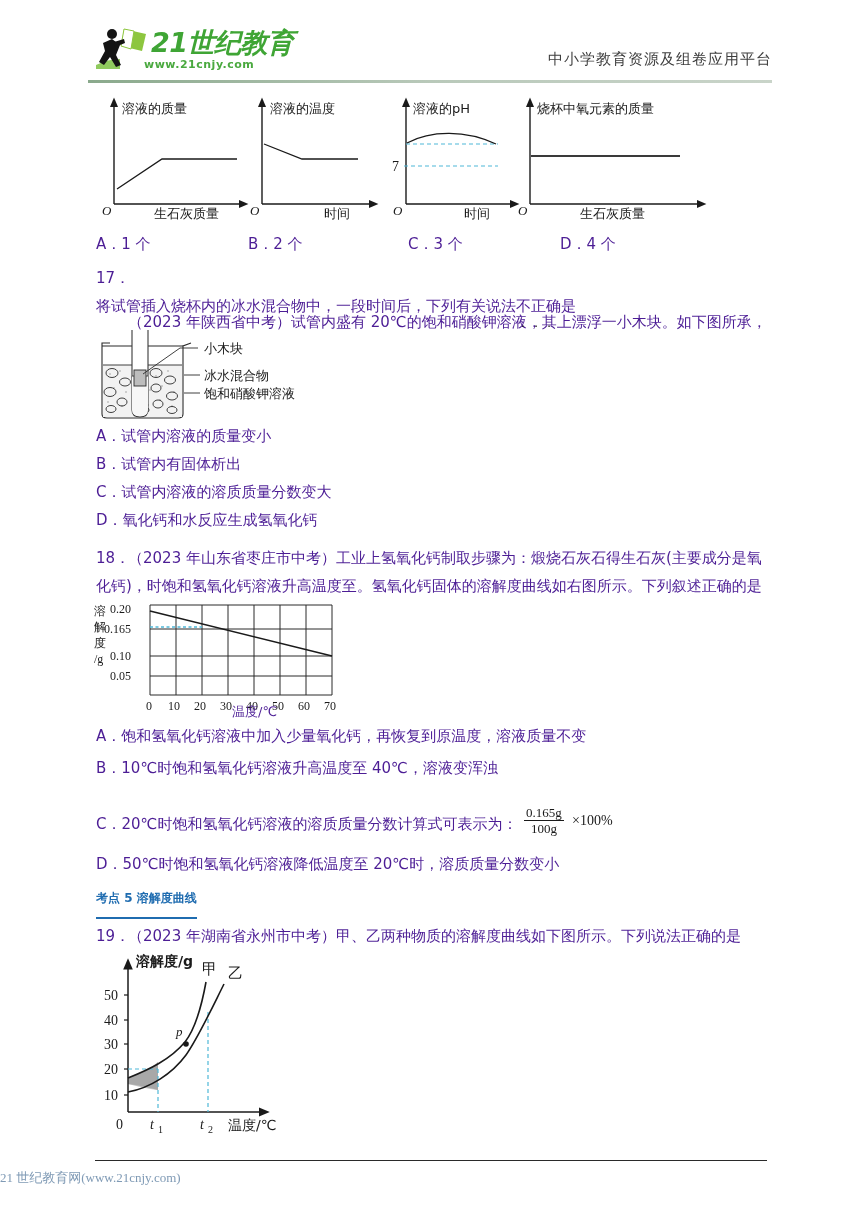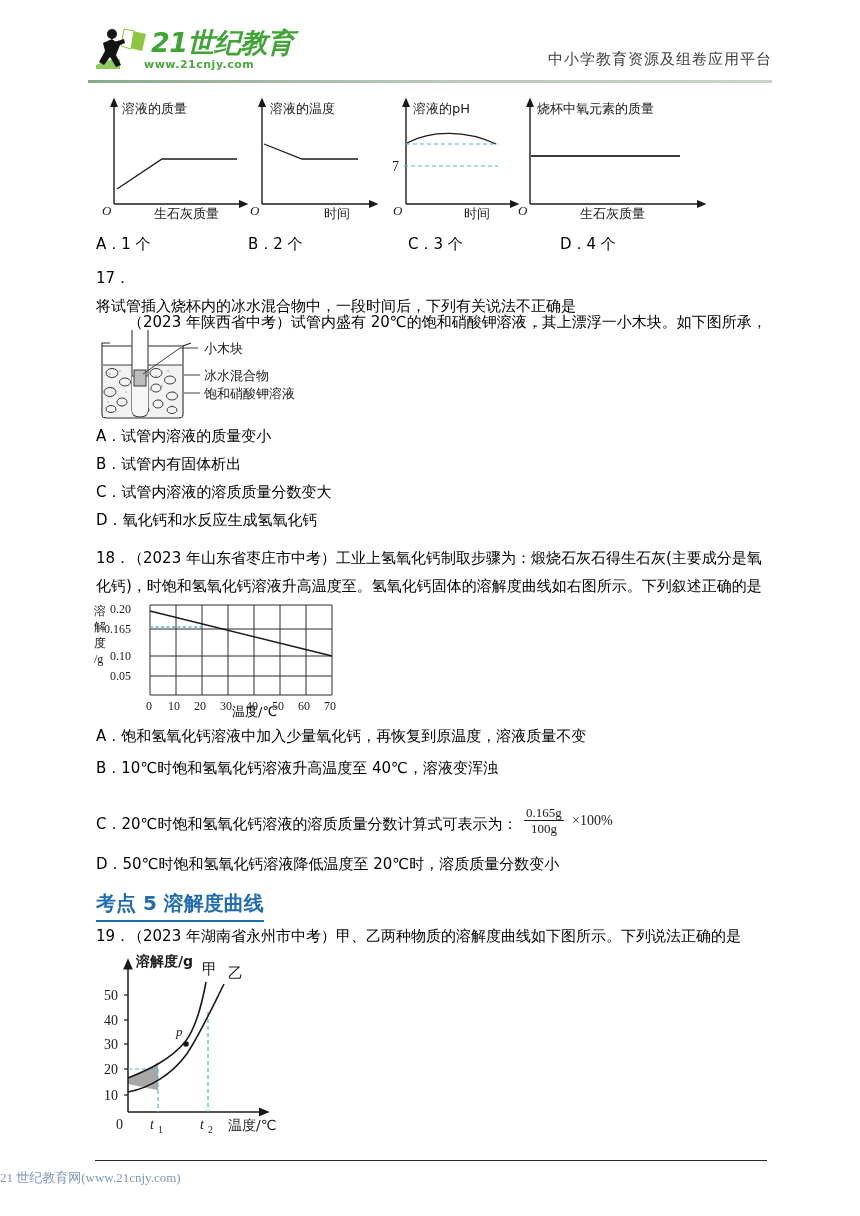--- a/index.html
+++ b/index.html
@@ -88,21 +88,21 @@
     height: 3px;
     background: linear-gradient(to right, #8aa98c, #b9c9ba, #c9d4c9);
   }
 
   
   .ptext {
     position: absolute;
     font-family: "Liberation Serif", "DejaVu Serif", serif;
     font-size: 15px;
     line-height: 20px;
-    color: #000000;
+    color: #4c1d95;
     white-space: nowrap;
   }
 
   
   .emph {
     position: relative;
     display: inline-block;
   }
   .emph::after {
     content: "...";
@@ -116,24 +116,24 @@
     line-height: 4px;
     color: #1a1a1a;
     text-indent: 4px;
   }
 
   
   .section-head {
     position: absolute;
     font-family: "DejaVu Sans", sans-serif;
     font-weight: bold;
-    font-size: 20px;
+    font-size: 12px;
     color: #1f6cb0;
     border-bottom: 2px solid #1f6cb0;
-    padding-bottom: 3px;
+    padding-bottom: 10px;
     white-space: nowrap;
   }
 
   
   .frac {
     position: absolute;
     display: inline-block;
     text-align: center;
     font-family: "Liberation Serif", serif;
     font-size: 13px;

